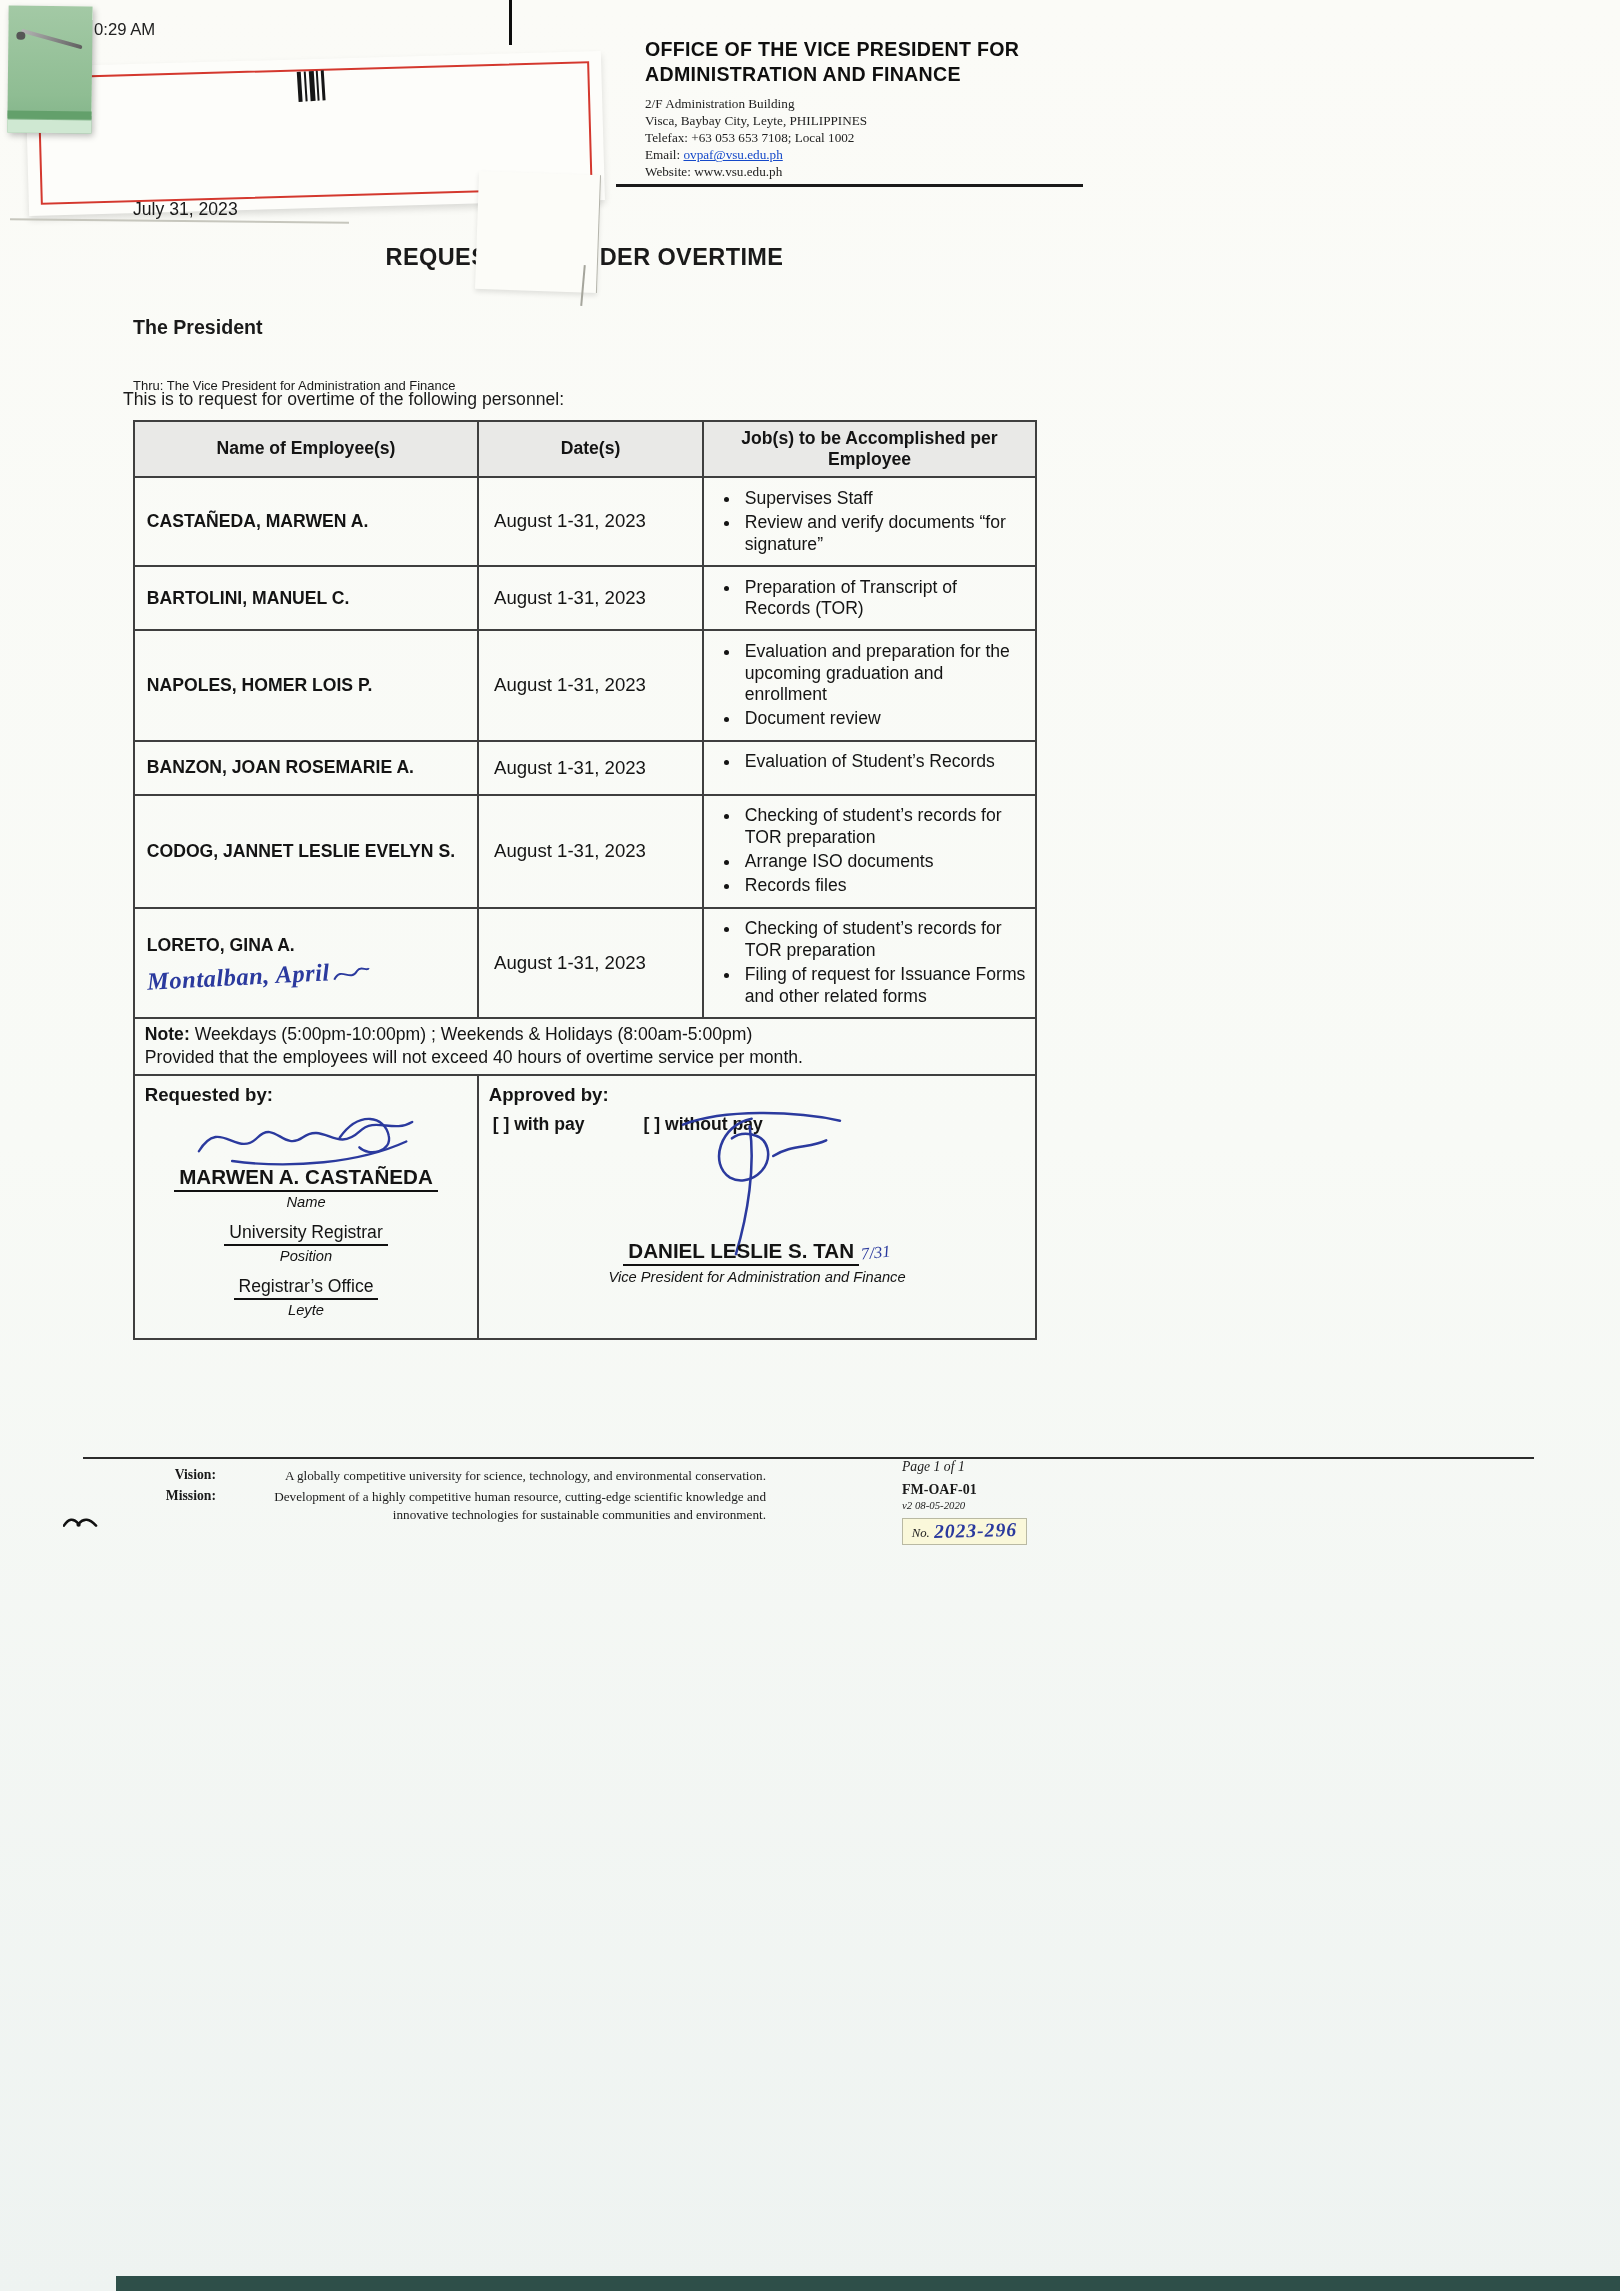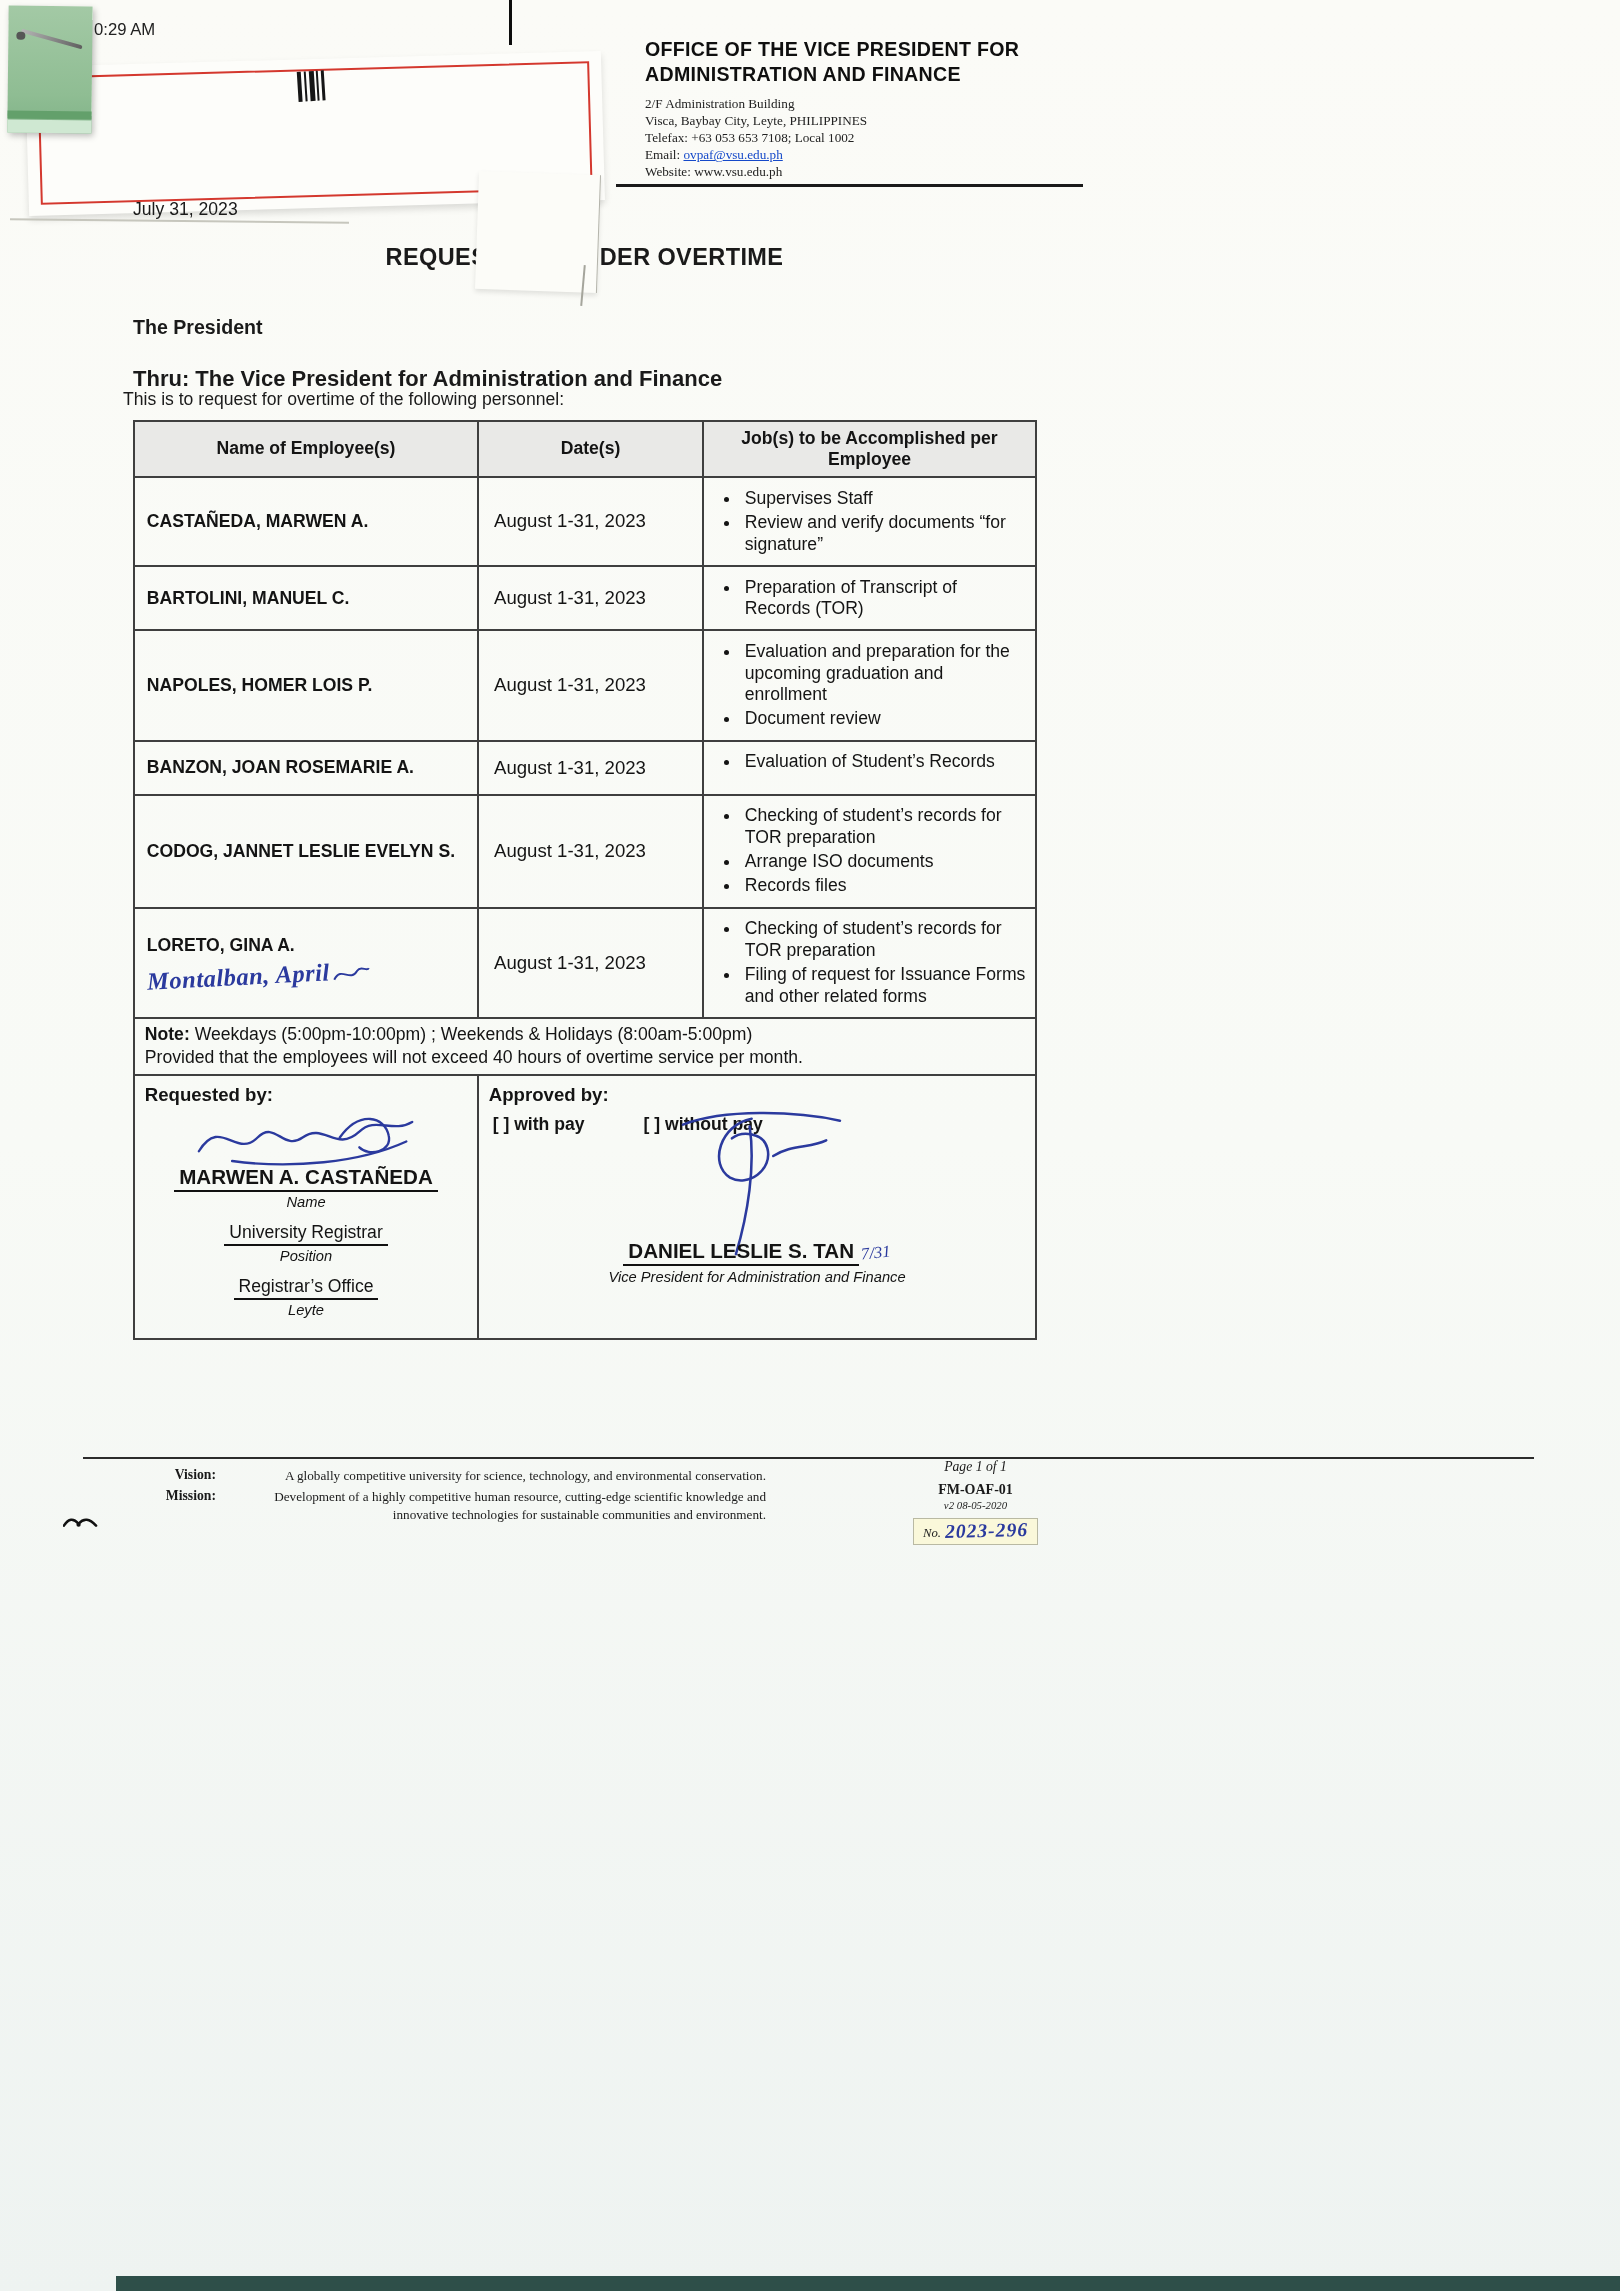--- a/index.html
+++ b/index.html
@@ -42,21 +42,21 @@
   .lh-title { font-size:19.6px; font-weight:bold; line-height:1.3; color:#0f0f0f; letter-spacing:0.3px; }
   .lh-address { margin-top:6.9px; font-family:"Liberation Serif",serif; font-size:13.2px; line-height:1.3; color:#222; }
   .lh-link { color:#1549c9; text-decoration:underline; cursor:pointer; }
   .lh-rule { position:absolute; left:616px; top:184px; width:467px; height:2.9px; background:#1a1a1a; }
 
   
   .letter-date { position:absolute; left:133px; top:199px; font-size:17.6px; z-index:12; }
   .letter-title { position:absolute; left:133px; top:244px; width:903px; text-align:center;
     font-size:23.5px; font-weight:bold; letter-spacing:0.4px; z-index:1; }
   .addressee { position:absolute; left:133px; top:316px; font-size:19.6px; font-weight:bold; }
-  .thru-line { position:absolute; left:133px; top:366px; font-size:22px; font-weight:bold; }
+  .thru-line { position:absolute; left:133px; top:378px; font-size:13px; font-weight:normal; }
   .intro-line { position:absolute; left:123px; top:389px; font-size:17.6px; }
 
   
   .table-block { position:absolute; left:133px; top:420px; width:904px; }
   table { border-collapse:collapse; width:100%; font-size:17.6px; color:#141414; }
   th, td { border:2px solid #3f3f3f; }
   th { background:#e9e9e7; font-size:17.6px; font-weight:bold; padding:5.9px 7.8px; text-align:center; line-height:1.2; }
   td.name { font-weight:bold; padding:7.8px 9.8px 7.8px 11.8px; vertical-align:middle; }
   td.date { text-align:left; vertical-align:middle; font-size:18.6px; padding:15px; }
   td.jobs { padding:6.9px 7.8px 6.9px 5.9px; vertical-align:top; }
@@ -84,21 +84,21 @@
   .approver-name-line { position:relative; z-index:2; text-align:center; margin-top:104px; }
   .hw-date { font-size:16.7px; display:inline-block; transform:rotate(-6deg); margin-left:2px; }
   .approver-title { text-align:center; font-size:14.7px; font-style:italic; margin-top:2.9px; }
 
   
   .footer-rule { position:absolute; left:83px; top:1457px; width:1451px; height:2px; background:#2c2c2c; }
   .footer-left { position:absolute; left:111px; top:1467px; font-family:"Liberation Serif",serif; }
   .f-row { display:flex; margin-bottom:2.9px;text-align:right; }
   .f-label { width:105px; font-weight:bold; font-size:13.7px; }
   .f-text { width:537px; font-size:13.2px; line-height:1.35;margin-left:13px; }
-  .footer-right { position:absolute; left:902px; top:1459px; width:147px; text-align:center;
+  .footer-right { position:absolute; left:902px; top:1459px; width:147px; text-align:left;
     font-family:"Liberation Serif",serif; }
   .fr-page { font-style:italic; font-size:13.7px; }
   .fr-code { font-weight:bold; font-size:14px; margin-top:6.9px; }
   .fr-version { font-style:italic; font-size:10.8px; margin-top:1px; }
   .no-box { display:inline-block; margin-top:6.9px; background:#faf8da; border:1px solid #b9b9a3;
     padding:1px 8.8px 2px; white-space:nowrap; }
   .no-label { font-family:"Liberation Serif",serif; font-style:italic; font-size:12.7px; color:#222; }
   .no-value { font-size:19.6px; font-weight:bold; letter-spacing:1px; display:inline-block; transform:rotate(-1.5deg); }
 
   .bird { position:absolute; left:63px; top:1513px; }

